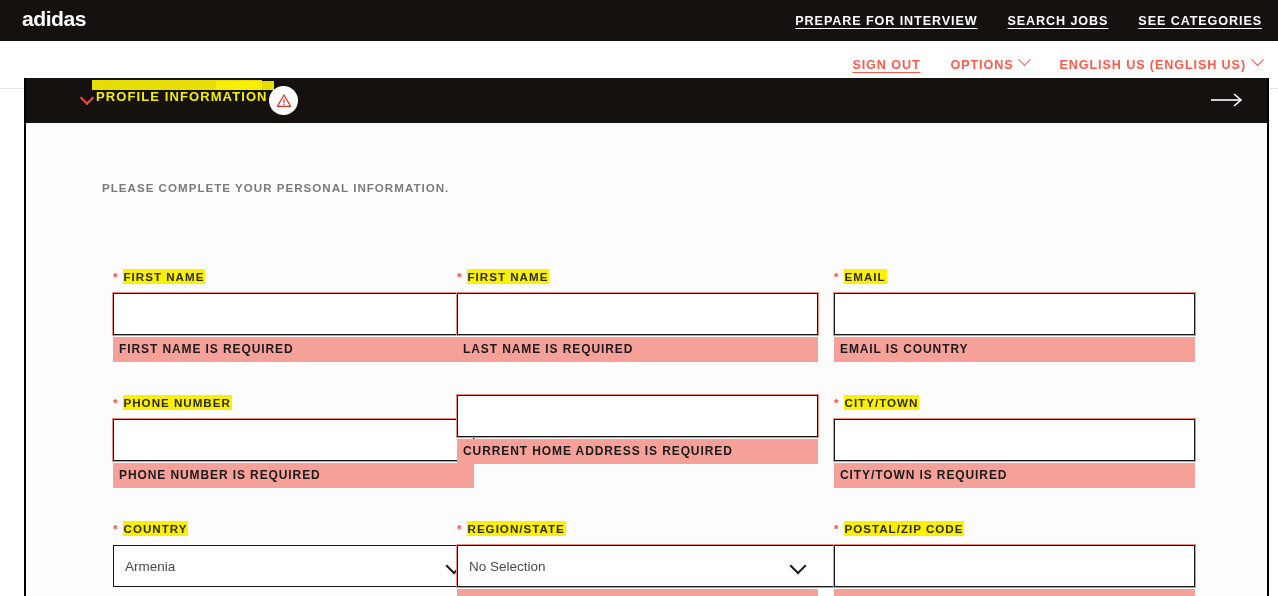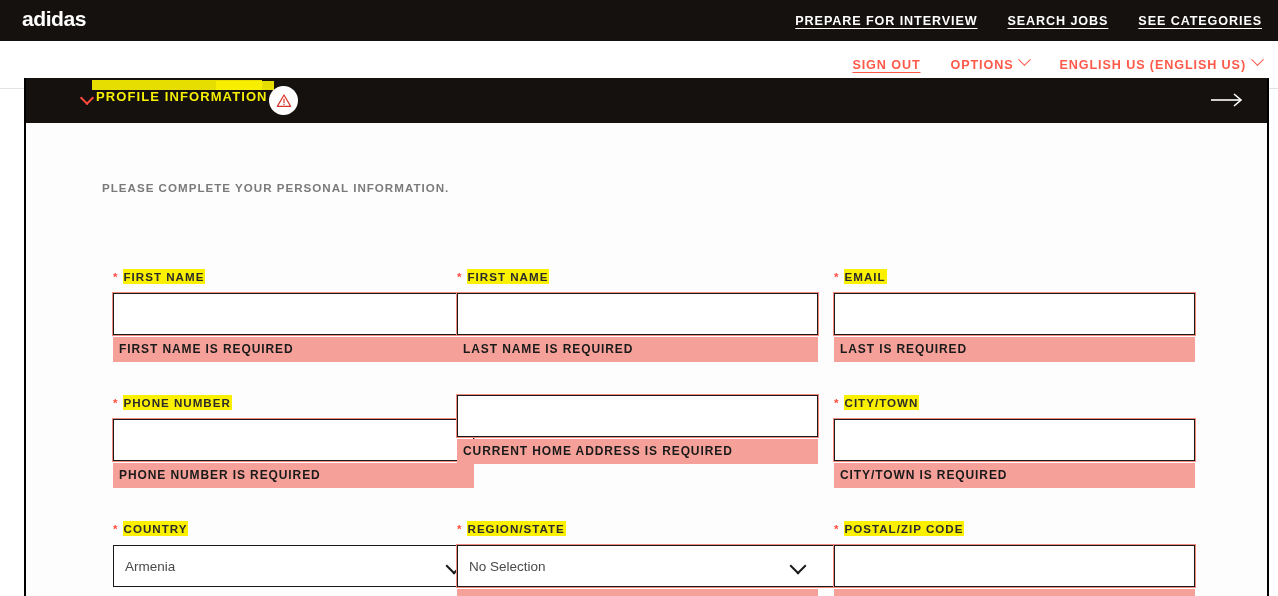--- a/index.html
+++ b/index.html
@@ -295,21 +295,21 @@
             <span class="star">*</span><span class="txt">FIRST NAME</span>
           </div>
           <input class="fin" type="text" value="" style="">
           <div class="err">LAST NAME IS REQUIRED</div>
         </div>
         <div class="cell c3">
           <div class="flabel">
             <span class="star">*</span><span class="txt">EMAIL</span>
           </div>
           <input class="fin" type="text" value="" style="">
-          <div class="err">LAST IS REQUIRED</div>
+          <div class="err">EMAIL IS COUNTRY</div>
         </div>
       </div>
 
       <div class="row">
         <div class="cell c1">
           <div class="flabel">
             <span class="star">*</span><span class="txt">PHONE NUMBER</span>
           </div>
           <input class="fin" type="text" value="" style="">
           <div class="err">PHONE NUMBER IS REQUIRED</div>

